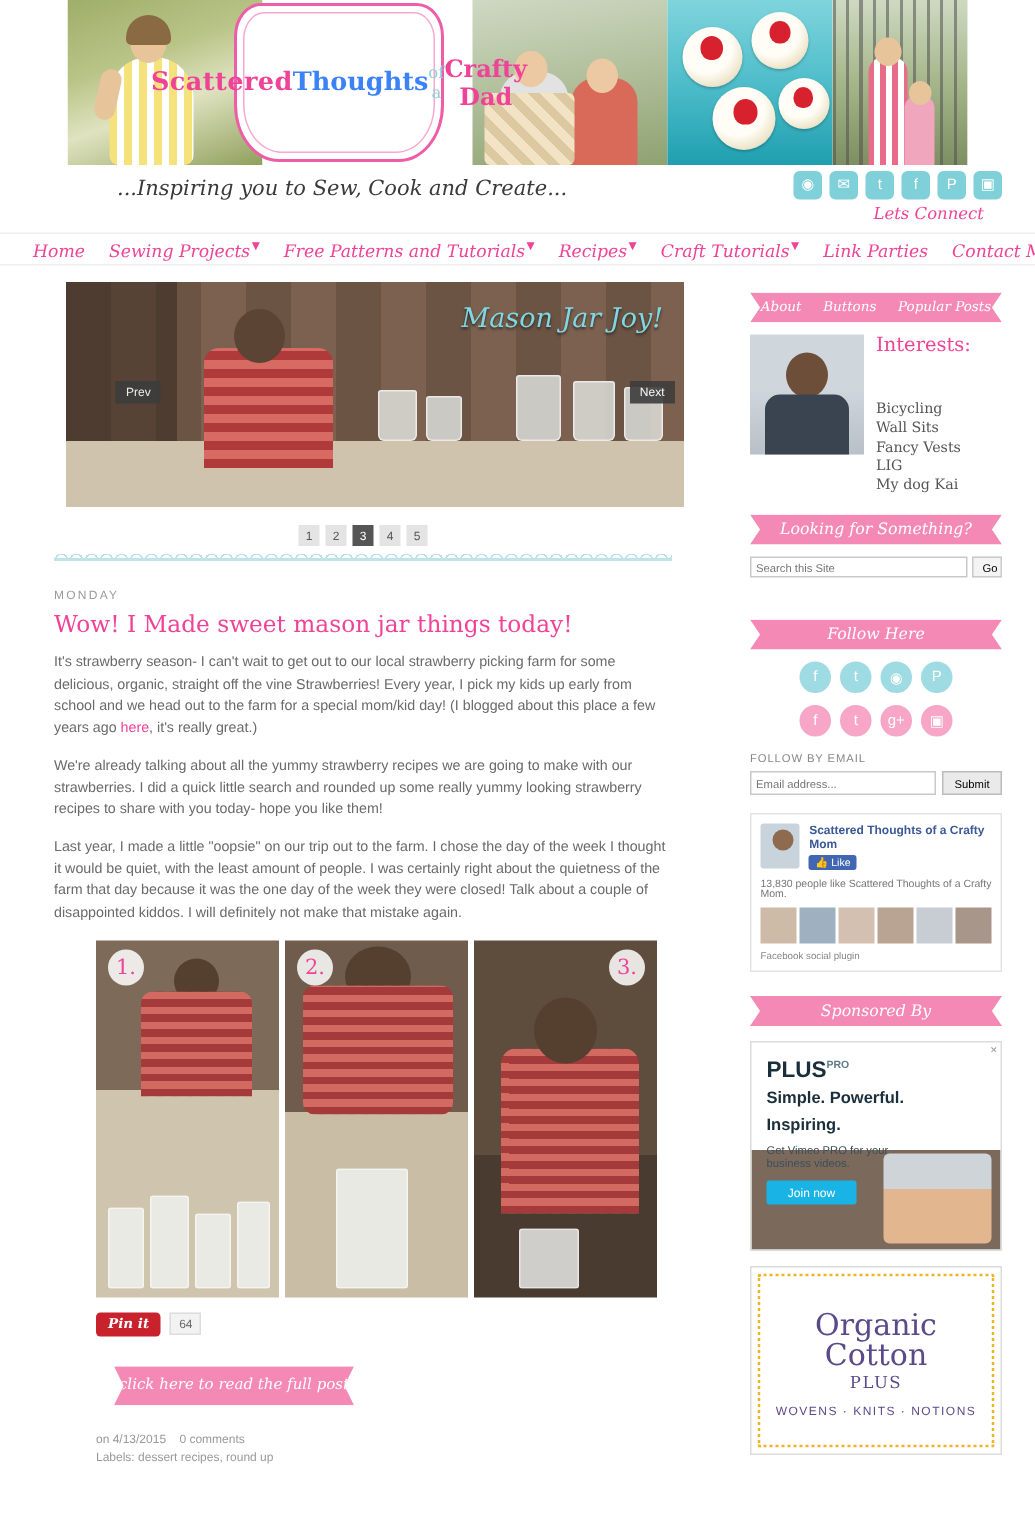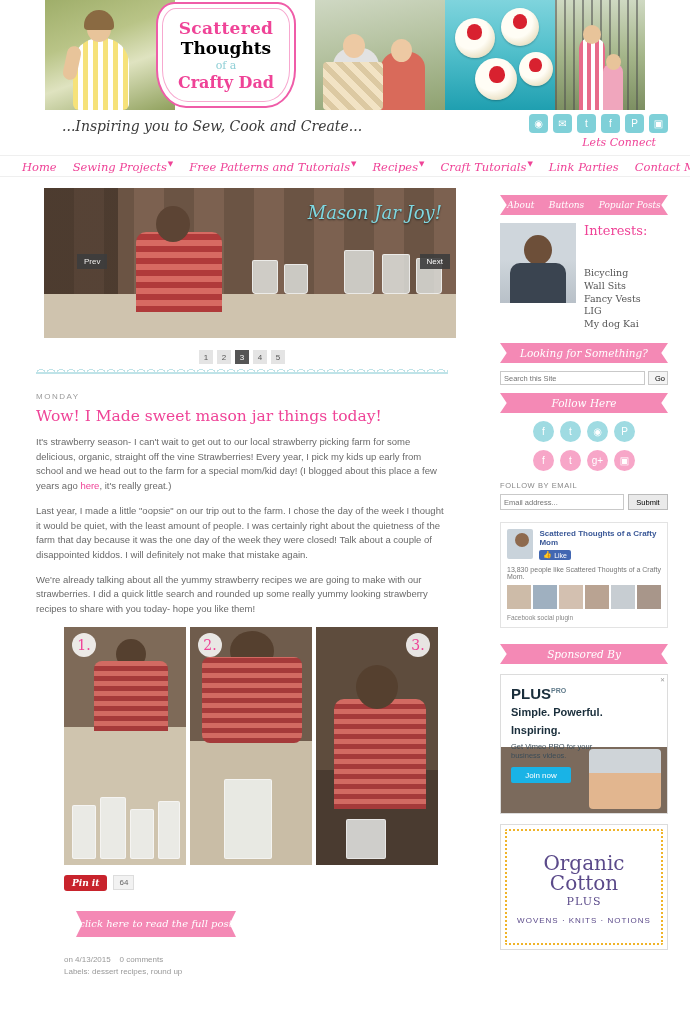--- a/index.html
+++ b/index.html
@@ -58,35 +58,35 @@
   .child-h { position:absolute; left:51px; bottom:40px; width:15px; height:16px; background:#e8c49a; border-radius:50%;}
   .fence { position:absolute; left:0; top:0; right:0; height:110px;
     background:repeating-linear-gradient(90deg,rgba(80,80,80,.55) 0 2px,transparent 2px 9px);}
 
   
   .logo-plaque {
     position:absolute; left:156px; top:2px; width:140px; height:106px;
     background:#fff;
     border:2px solid #ef5ca8;
     border-radius:18px 18px 30px 30px / 22px 22px 38px 38px;
-    display:flex; flex-direction:column; align-items:center; justify-content:center;
+    display:flex; flex-direction:row; align-items:center; justify-content:center;
     text-align:center;
   }
   .logo-plaque:before {
     content:""; position:absolute; inset:4px; border:1px solid #f7a8cf;
     border-radius:14px 14px 26px 26px / 18px 18px 32px 32px;
   }
   .logo-l1 { font-family:"DejaVu Serif", serif; font-size:17px; color:#ef4397; font-weight:bold; letter-spacing:.3px; z-index:1;}
-  .logo-l2 { font-family:"DejaVu Serif", serif; font-size:17px; color:#000000; font-weight:bold; z-index:1;}
+  .logo-l2 { font-family:"DejaVu Serif", serif; font-size:17px; color:#3b82f6; font-weight:bold; z-index:1;}
   .logo-l3 { font-family:"DejaVu Serif", serif; font-size:11px; color:#8fcfd6; z-index:1; margin:1px 0;}
   .logo-l4 { font-family:"DejaVu Serif", serif; font-size:16px; color:#ef4397; font-weight:bold; z-index:1;}
 
   
   .tagline {
-    position:absolute; left:62px; top:118px; width:330px;
+    position:absolute; left:78px; top:118px; width:330px;
     font-family:"DejaVu Serif", serif; font-style:italic;
     font-size:14px; color:#3a3a3a;
   }
 
   
   .social-top { position:absolute; right:22px; top:114px; display:flex; gap:5px; }
   .sq-ico {
     width:19px; height:19px; border-radius:4px; background:#7fd0d8; color:#fff;
     display:flex; align-items:center; justify-content:center; font-size:10px; line-height:1;
   }
@@ -375,22 +375,22 @@
 
     <div class="divider-wavy"></div>
 
     <div class="post">
       <div class="post-day">MONDAY</div>
       <div class="post-title">Wow! I Made sweet mason jar things today!</div>
 
       <p class="post-p">
         <span>It's strawberry season- I can't wait to get out to our local strawberry picking farm for some delicious, organic, straight off the vine Strawberries!  Every year, I pick my kids up early from school and we head out to the farm for a special mom/kid day!  (I blogged about this place a few years ago </span><a href="#">here</a><span>, it's really great.)</span>
       </p>
+      <p class="post-p">We're already talking about all the yummy strawberry recipes we are going to make with our strawberries.  I did a quick little search and rounded up some really yummy looking strawberry recipes to share with you today- hope you like them!</p>
       <p class="post-p">Last year, I made a little "oopsie" on our trip out to the farm.  I chose the day of the week I thought it would be quiet, with the least amount of people.  I was certainly right about the quietness of the farm that day because it was the one day of the week they were closed!  Talk about a couple of disappointed kiddos.  I will definitely not make that mistake again.</p>
-      <p class="post-p">We're already talking about all the yummy strawberry recipes we are going to make with our strawberries.  I did a quick little search and rounded up some really yummy looking strawberry recipes to share with you today- hope you like them!</p>
 
       <div class="collage">
         <div class="cg cg1">
           <div class="cg-num">1.</div>
           <div class="head"></div>
           <div class="shirt"></div>
           <div class="jarlet" style="left:8px;width:24px;height:54px;"></div>
           <div class="jarlet" style="left:36px;width:26px;height:62px;"></div>
           <div class="jarlet" style="left:66px;width:24px;height:50px;"></div>
           <div class="jarlet" style="left:94px;width:22px;height:58px;"></div>
@@ -450,21 +450,21 @@
         </div>
       </div>
     </div>
 
     <div class="sb-banner" style="margin-top:12px;">Looking for Something?</div>
     <div class="search-row">
       <input class="search-input" placeholder="Search this Site" style="">
       <button class="search-go">Go</button>
     </div>
 
-    <div class="sb-banner" style="margin-top:8px;">Follow Here</div>
+    <div class="sb-banner" style="margin-top:28px;">Follow Here</div>
     <div class="follow-icons">
       <div class="circ">f</div>
       <div class="circ">t</div>
       <div class="circ">◉</div>
       <div class="circ">P</div>
     </div>
     <div class="follow-icons">
       <div class="circ pink">f</div>
       <div class="circ pink">t</div>
       <div class="circ pink">g+</div>

